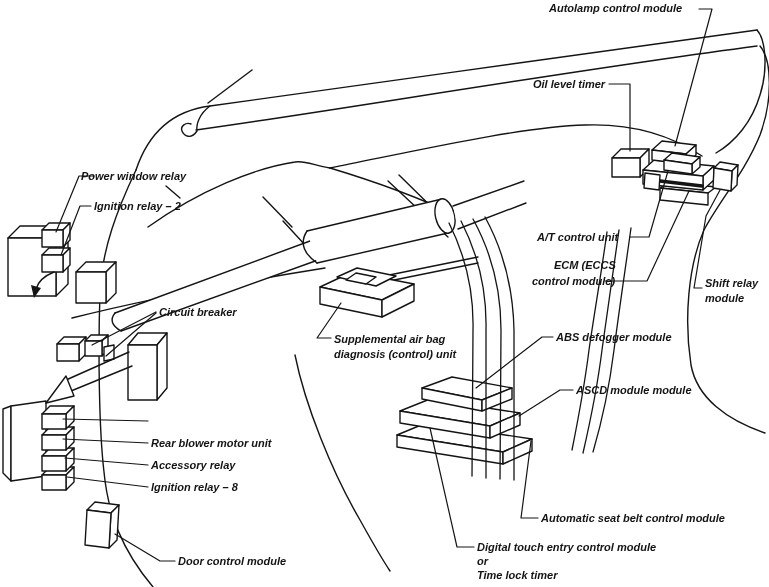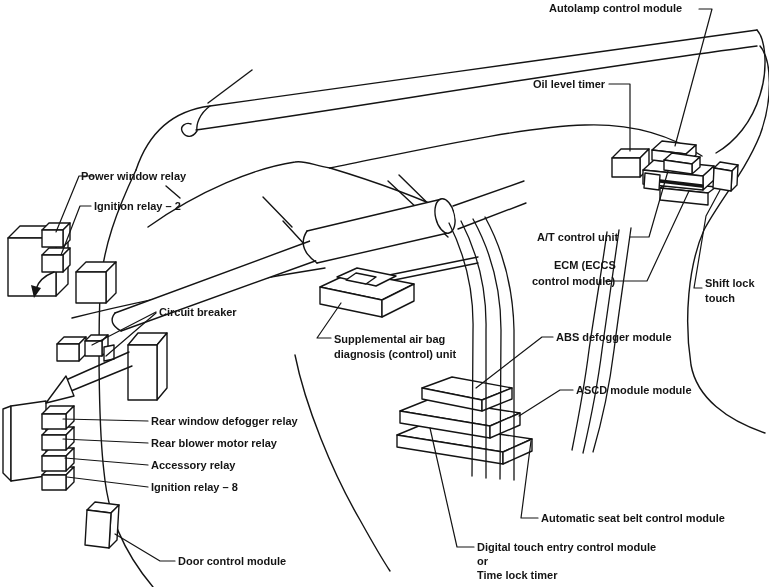--- a/index.html
+++ b/index.html
@@ -1,20 +1,20 @@
 <!DOCTYPE html>
 <html style="--ink: #141414; --paper: #ffffff;"><head>
 <meta charset="utf-8">
 <style>
   html,body{margin:0;padding:0;background:#fff;}
   .stage{position:relative;width:769px;height:587px;background:var(--paper,#ffffff);
          font-family:"Liberation Sans",sans-serif;overflow:hidden;}
   .stage svg{position:absolute;left:0;top:0;}
   .lbl{position:absolute;font-weight:700;font-size:11px;line-height:13px;
-       color:var(--ink,#141414);white-space:nowrap;letter-spacing:0;}
+       color:var(--ink,#141414);white-space:nowrap;letter-spacing:0;font-style:italic;}
   path,line,ellipse,polygon{vector-effect:non-scaling-stroke;}
 </style>
 </head>
 <body>
 
 <div class="stage">
 
 <svg width="769" height="587" viewBox="0 0 769 587" fill="none" stroke="#141414" stroke-width="1.4" stroke-linecap="round" stroke-linejoin="round">
 
   <g>
@@ -231,26 +231,25 @@
   <div class="lbl" style="left:549px;top:2px">Autolamp control module</div>
   <div class="lbl" style="left:533px;top:78px">Oil level timer</div>
   <div class="lbl" style="left:81px;top:170px">Power window relay</div>
   <div class="lbl" style="left:94px;top:200px">Ignition relay – 2</div>
   <div class="lbl" style="left:159px;top:306px">Circuit breaker</div>
   <div class="lbl" style="left:334px;top:333px">Supplemental air bag</div>
   <div class="lbl" style="left:334px;top:348px">diagnosis (control) unit</div>
   <div class="lbl" style="left:537px;top:231px">A/T control unit</div>
   <div class="lbl" style="left:554px;top:259px">ECM (ECCS</div>
   <div class="lbl" style="left:532px;top:275px">control module)</div>
-  <div class="lbl" style="left:705px;top:277px">Shift lock</div>
-  <div class="lbl" style="left:705px;top:292px">touch</div>
+  <div class="lbl" style="left:705px;top:277px">Shift relay</div>
+  <div class="lbl" style="left:705px;top:292px">module</div>
   <div class="lbl" style="left:556px;top:331px">ABS defogger module</div>
   <div class="lbl" style="left:576px;top:384px">ASCD module module</div>
-  <div class="lbl" style="left:151px;top:415px">Rear window defogger relay</div>
-  <div class="lbl" style="left:151px;top:437px">Rear blower motor relay</div>
+  <div class="lbl" style="left:151px;top:437px">Rear blower motor unit</div>
   <div class="lbl" style="left:151px;top:459px">Accessory relay</div>
   <div class="lbl" style="left:151px;top:481px">Ignition relay – 8</div>
   <div class="lbl" style="left:178px;top:555px">Door control module</div>
   <div class="lbl" style="left:477px;top:541px">Digital touch entry control module</div>
   <div class="lbl" style="left:541px;top:512px">Automatic seat belt control module</div>
   <div class="lbl" style="left:477px;top:555px">or</div>
   <div class="lbl" style="left:477px;top:569px">Time lock timer</div>
 </div>
 
 </body></html>

